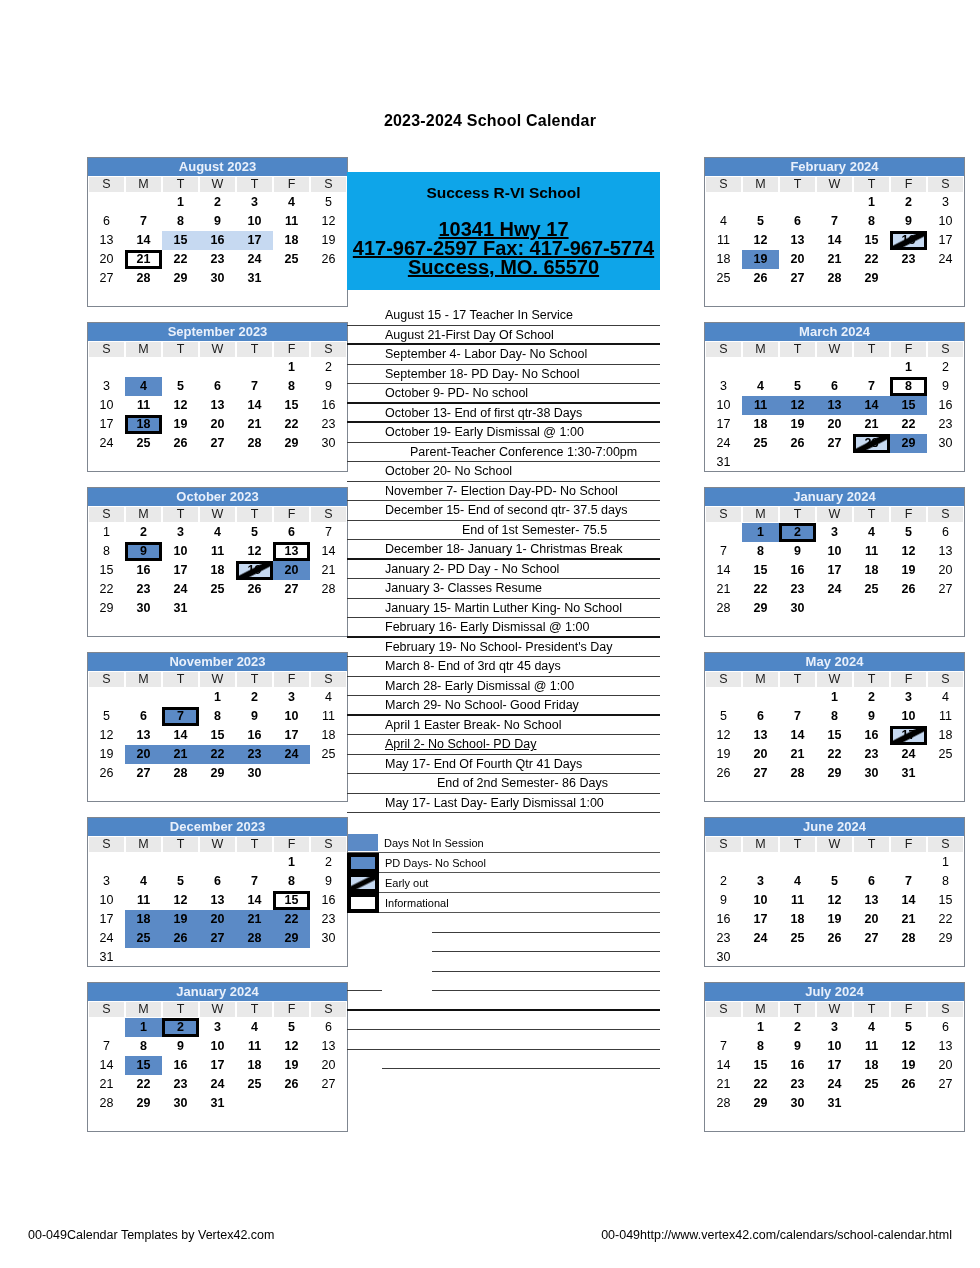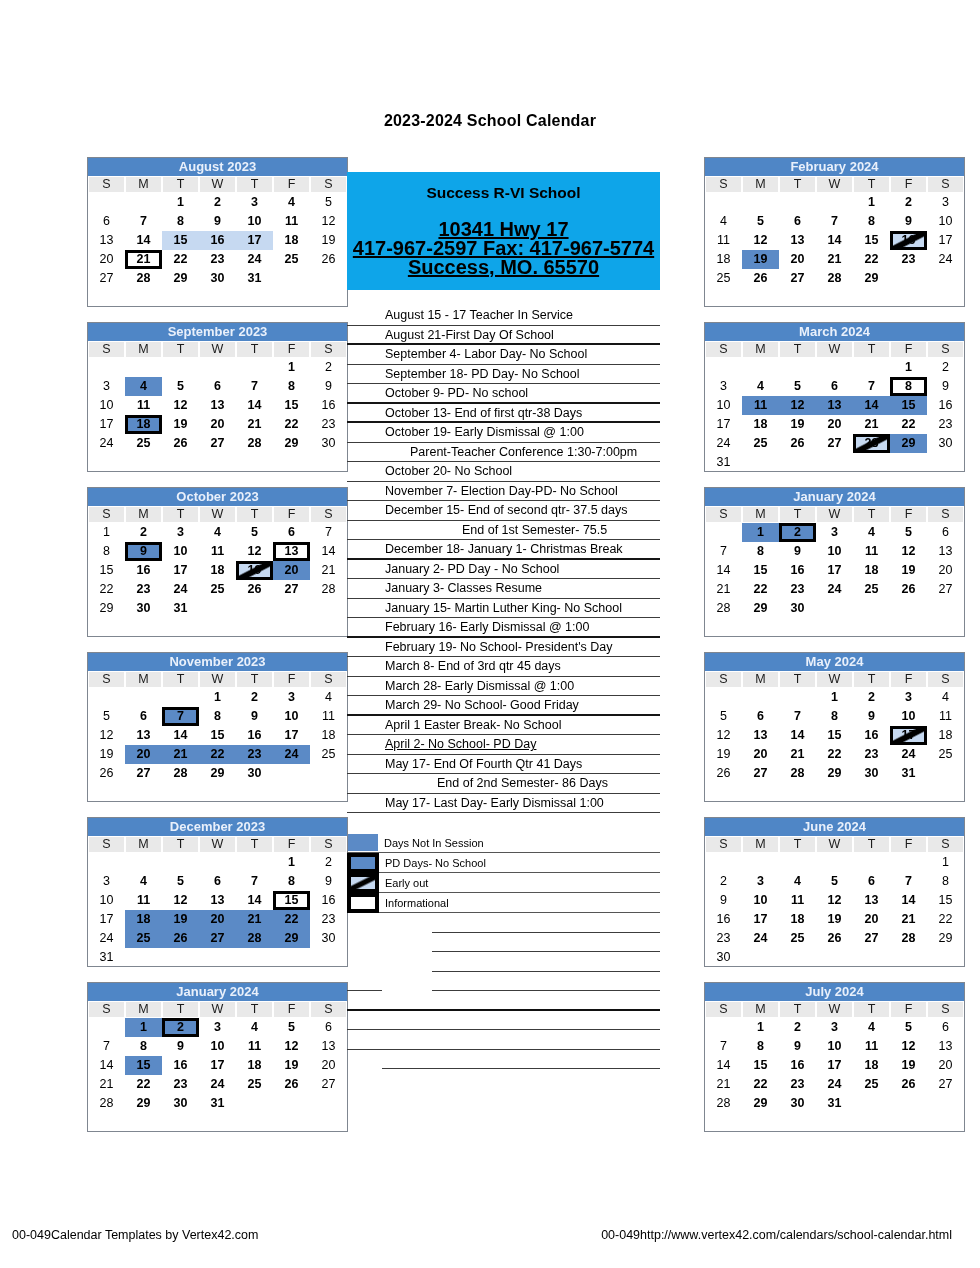--- a/index.html
+++ b/index.html
@@ -63,21 +63,21 @@
   .bline{height:19.5px;border-bottom:1px solid #3c3c3c;box-sizing:border-box;}
   .bl-mid{margin-left:85px;}
   .bl-rind{margin-left:35px;}
   .bl-thick{border-bottom-width:2px;border-bottom-color:#111;}
   .bl-tick{position:relative;}
   .bl-tick::before{
     content:"";position:absolute;left:-85px;bottom:-1px;width:35px;border-bottom:1px solid #3c3c3c;
   }
   
   .footer{position:absolute;top:1228px;font-size:12.5px;}
-  .footer.fleft{left:12px;}
+  .footer.fleft{left:28px;}
   .footer.fright{right:28px;}
 </style>
 </head>
 <body>
 
 <div class="page-title">2023-2024 School Calendar</div>
 
 <div class="mcol left" id="col-left">
     <div class="month">
       <div class="month-title">August 2023</div>

